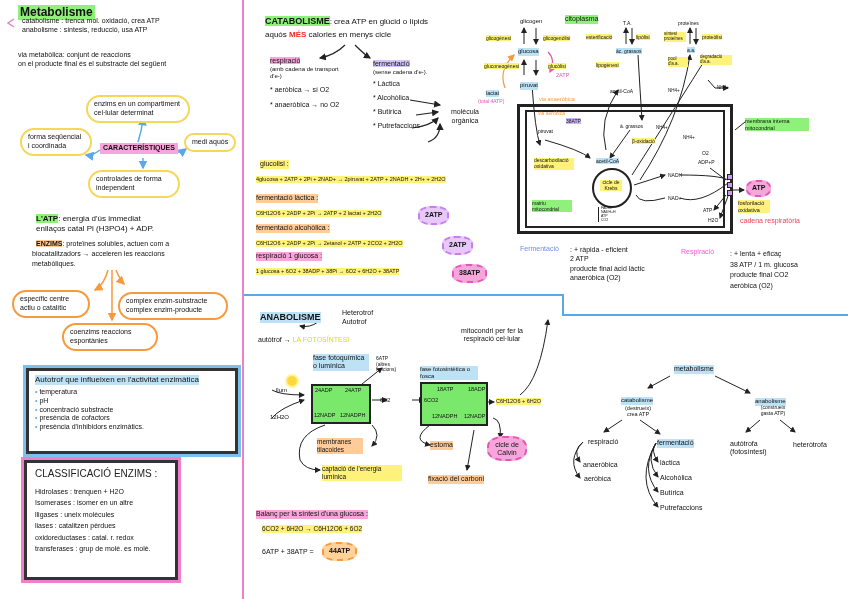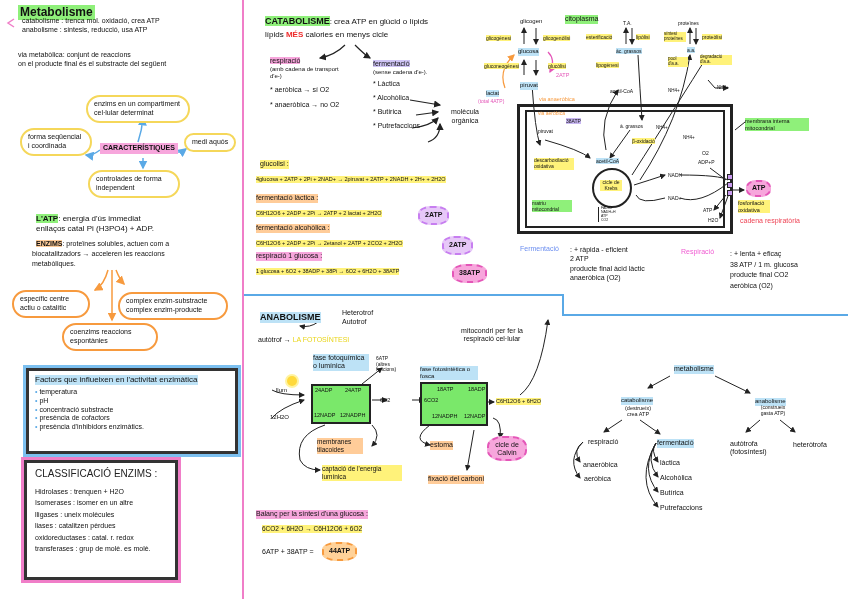--- a/index.html
+++ b/index.html
@@ -158,21 +158,21 @@
   <span class="hl-orange b">ENZIMS</span><span>: proteïnes solubles, actuen com a</span>
 </div>
 <div class="abs t7" style="left:32px; top:250px;">biocatalitzadors → acceleren les reaccions</div>
 <div class="abs t7" style="left:32px; top:260px;">metabòliques.</div>
 
 <div class="abs cloud-o t7" style="left:12px; top:290px; width:78px;">específic centre actiu o catalític</div>
 <div class="abs cloud-o t7" style="left:118px; top:292px; width:110px;">complex enzim-substracte complex enzim-producte</div>
 <div class="abs cloud-o t7" style="left:62px; top:323px; width:96px;">coenzims reaccions espontànies</div>
 
 <div class="abs box-blue" style="left:26px; top:368px; width:212px; height:86px; padding:4px 6px;">
-  <div class="t8 hl-blue" style="display:inline-block;">Factors que influeixen en l'activitat enzimàtica</div>
+  <div class="t8 hl-blue" style="display:inline-block;">Autotrof que influeixen en l'activitat enzimàtica</div>
   <ul class="bul t7" style="margin-top:3px;">
     <li>temperatura</li>
     <li>pH</li>
     <li>concentració substracte</li>
     <li>presència de cofactors</li>
     <li>presència d'inhibidors enzimàtics.</li>
   </ul>
 </div>
 
 <div class="abs box-pink" style="left:24px; top:460px; width:154px; height:120px; padding:5px 8px;">
@@ -184,21 +184,21 @@
     <div>liases : catalitzen pèrdues</div>
     <div>oxidoreductases : catal. r. redox</div>
     <div>transferases : grup de molè. es molè.</div>
   </div>
 </div>
 
 <div class="abs t8" style="left:265px; top:16px;">
   <span class="hl-green b t9">CATABOLISME</span><span>: crea ATP en glúcid o lípids</span>
 </div>
 <div class="abs t8" style="left:265px; top:30px;">
-  <span>lípids</span>
+  <span>aquós</span>
   <span class="b" style="color:#ee2b2b;">MÉS</span>
   <span>calories en menys cicle</span>
 </div>
 <div class="abs t7" style="left:270px; top:57px; width:80px;">
   <span class="hl-pink">respiració</span>
   <div style="font-size:6px;">(amb cadena de transport d'e-)</div>
   <div style="margin-top:5px;">* aeròbica → sí O2</div>
   <div style="margin-top:6px;">* anaeròbica → no O2</div>
 </div>
 <div class="abs t7" style="left:373px; top:60px; width:80px;">

